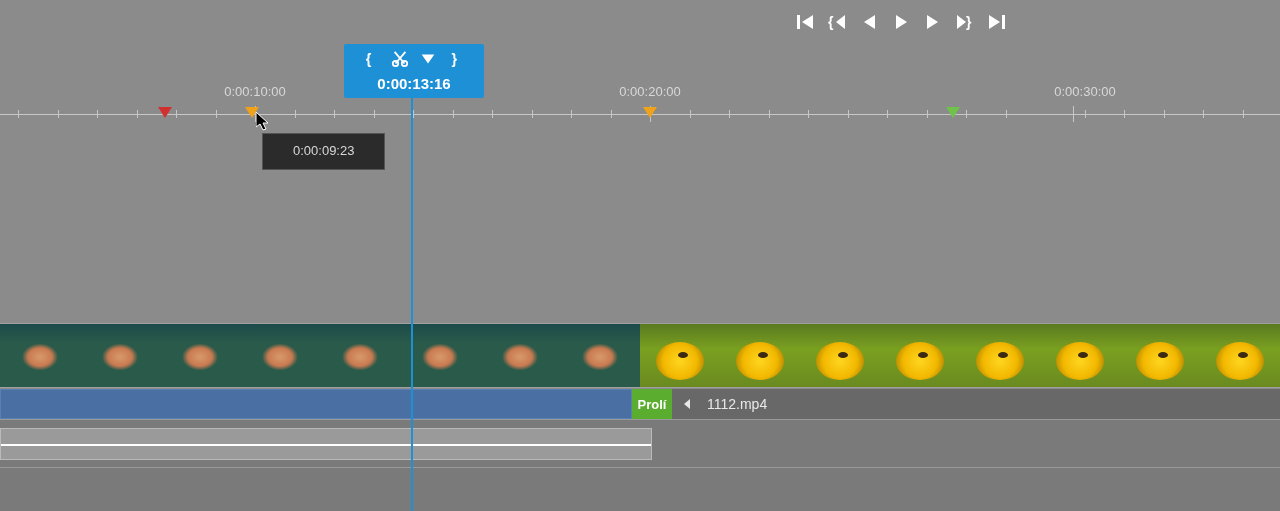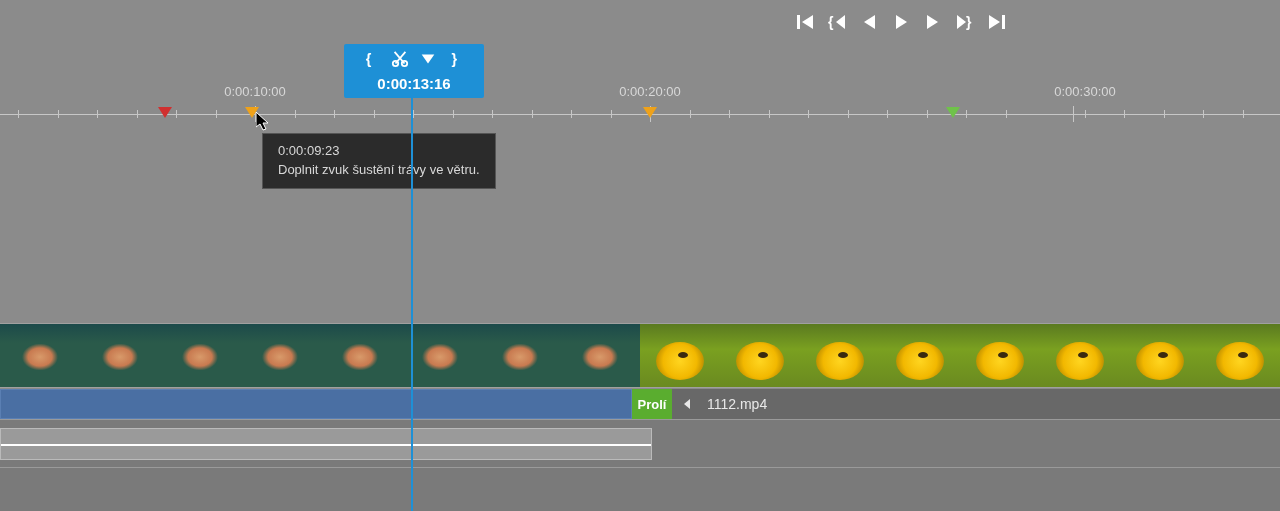--- a/index.html
+++ b/index.html
@@ -62,21 +62,21 @@
   .playhead-box .time { font-weight: 600; font-size: 15px; }
   .playhead-line {
     position: absolute; top: 44px; bottom: 0;
     width: 2px; background: #1e90d6;
     z-index: 50;
   }
   .tooltip {
     position: absolute;
     background: #2b2b2b;
     border: 1px solid #555;
-    padding: 8px 15px;
+    padding: 8px 30px;
     color: #d8d8d8;
     line-height: 1.45;
     font-size: 13px;
     max-width: 280px;
   }
   .cursor {
     position: absolute;
     z-index: 200;
   }
   .clip-track {
@@ -254,21 +254,20 @@
           <text x="5" y="15" font-size="16" font-weight="bold">}</text>
         </svg></span>
   </div>
   <div class="time">0:00:13:16</div>
 </div>
 
 <div class="playhead-line" id="playhead-line" style="left: 411px;"></div>
 
 <div class="tooltip" style="top:133px;left:262px;">
   <div>0:00:09:23</div>
-  <div>Doplnit zvuk šustění trávy ve větru.</div>
 </div>
 
 <div class="cursor" style="top:112px;left:256px;">
   <svg width="16" height="20" viewBox="0 0 16 20">
       <polygon points="0,0 0,15 4,12 7,18 10,17 7,11 12,11" fill="#000" stroke="#fff" stroke-width="1"></polygon>
     </svg>
 </div>
 
 <div class="clip-track" id="clip-track">
     <div class="thumb thumb-a"></div>

